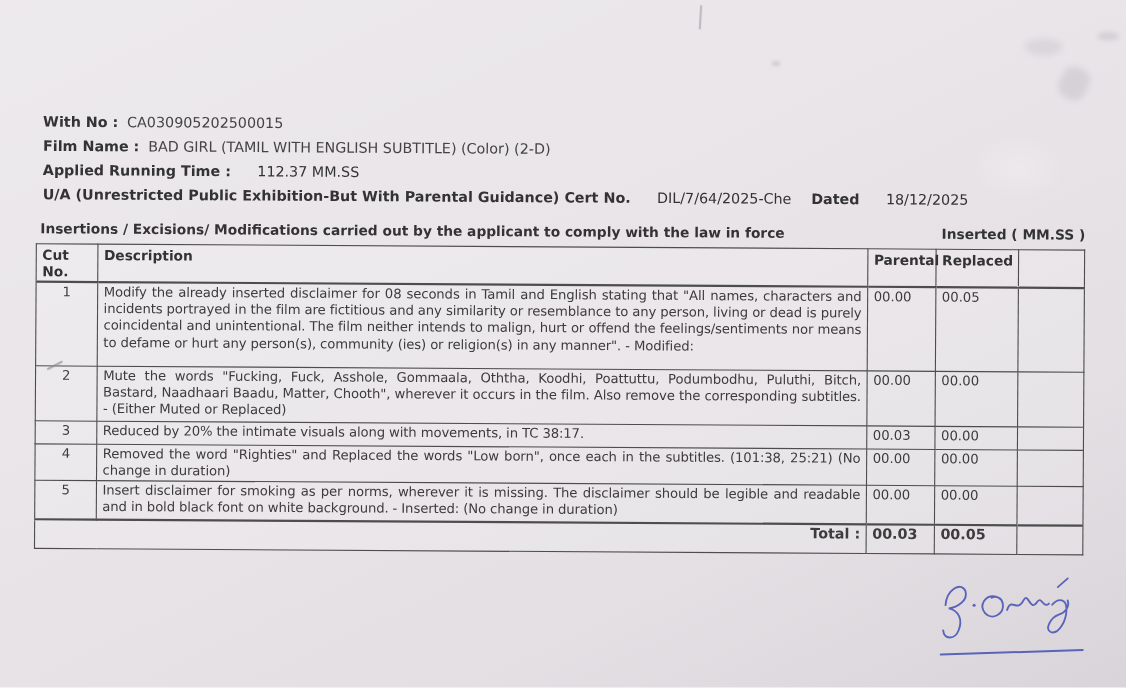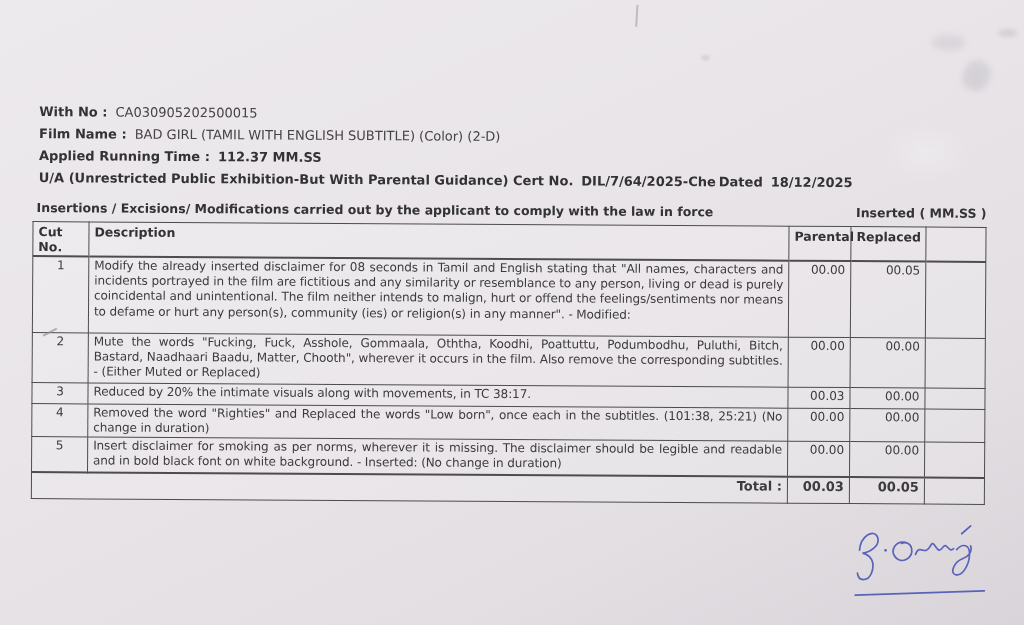--- a/index.html
+++ b/index.html
@@ -8,33 +8,33 @@
     background:linear-gradient(155deg,#edeaed 0%,#e9e5e9 40%,#e3dfe3 75%,#d9d4d9 100%);
     font-family:"DejaVu Sans","Liberation Sans",sans-serif;color:#3a3a3a;
   }
   .page{position:absolute;inset:0;transform:rotate(0.35deg);transform-origin:50% 50%;}
 
   
   .meta{position:absolute;left:38px;top:104px;font-size:13px;line-height:22px;white-space:nowrap;color:#333;}
   .meta .row{height:22px;}
   .lbl{font-weight:bold;}
   .val{font-weight:normal;margin-left:8px;color:#444;}
-  .valb{font-weight:bold;margin-left:8px;}
-  .gap{margin-left:3px;}
+  .valb{font-weight:normal;margin-left:24px;}
+  .gap{margin-left:18px;}
 
   
   .caption-row{position:absolute;left:36px;top:203px;width:950px;display:flex;justify-content:space-between;align-items:flex-end;font-weight:bold;font-size:12.5px;color:#333;}
 
   
   table.cuts{position:absolute;left:32px;top:224px;width:953px;border-collapse:collapse;table-layout:fixed;font-size:12px;color:#3c3c3c;background:rgba(255,255,255,0.16);}
   table.cuts td,table.cuts th{border:1px solid #4d4d4d;vertical-align:top;padding:1px 5px;}
   table.cuts th{font-size:12.5px;font-weight:bold;text-align:left;padding-top:2px;border-bottom-width:2px;color:#333;}
   th.center, td.cutno{text-align:center;}
   td.desc{text-align:justify;line-height:15.2px;letter-spacing:-0.1px;}
-  td.num{text-align:right;padding-right:9px;}
+  td.num{padding-right:9px;}
   tr.total td{font-weight:bold;font-size:13px;border-top-width:2px;}
   td.total-label{text-align:right;padding-right:10px;}
 
   
   .signature{position:absolute;left:845px;top:520px;width:155px;height:88px;}
 
   
   .artifact{position:absolute;pointer-events:none;}
   .tick1{left:634px;top:4px;width:2px;height:22px;background:#8a8a90;opacity:.45;filter:blur(.6px);transform:rotate(3deg);}
   .smudge1{left:930px;top:32px;width:34px;height:16px;background:#9a98a0;opacity:.18;filter:blur(3px);border-radius:50%;}

